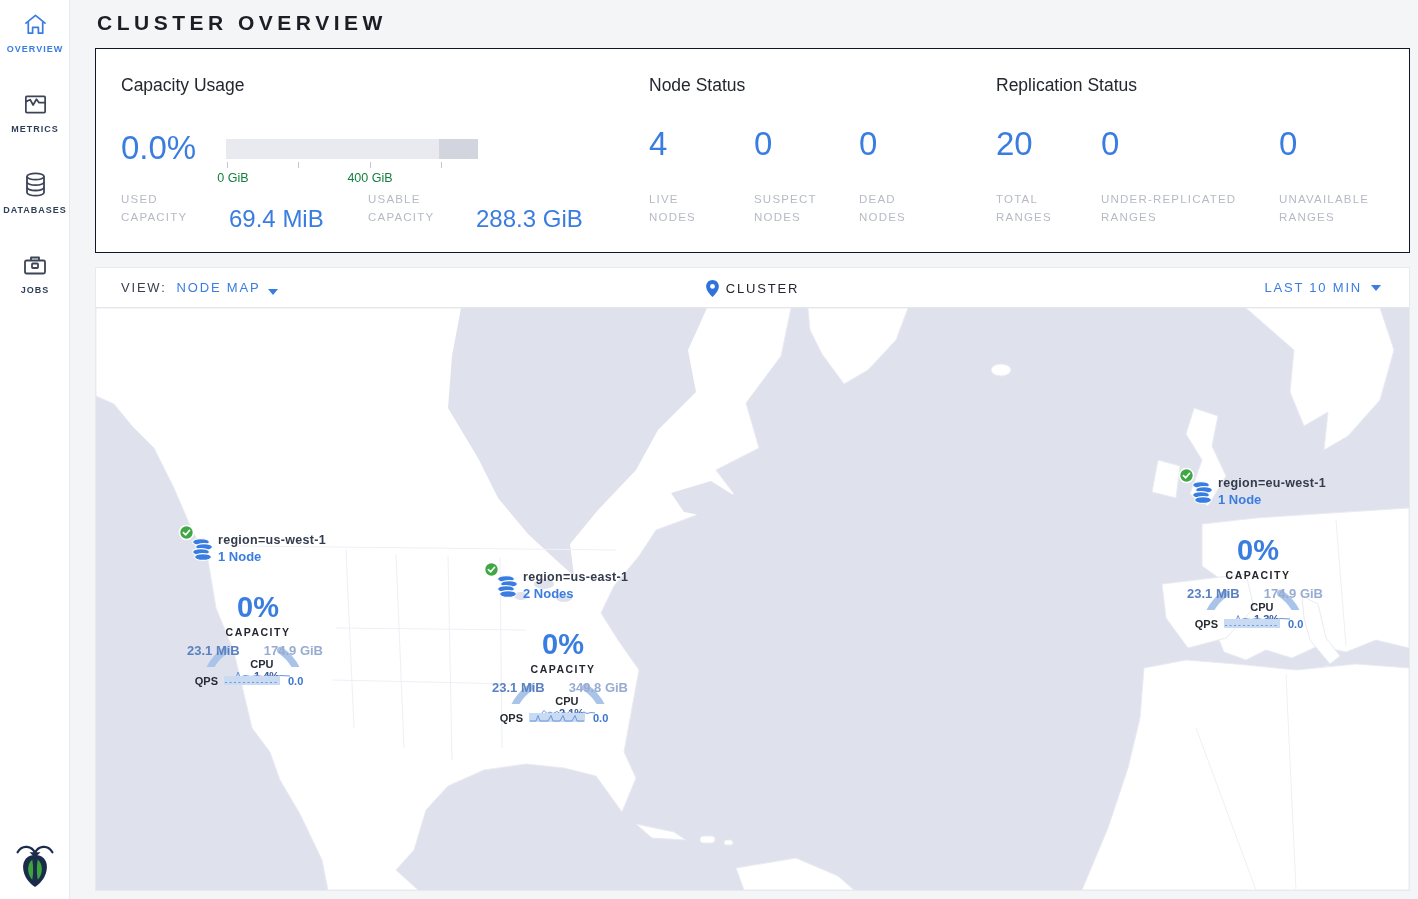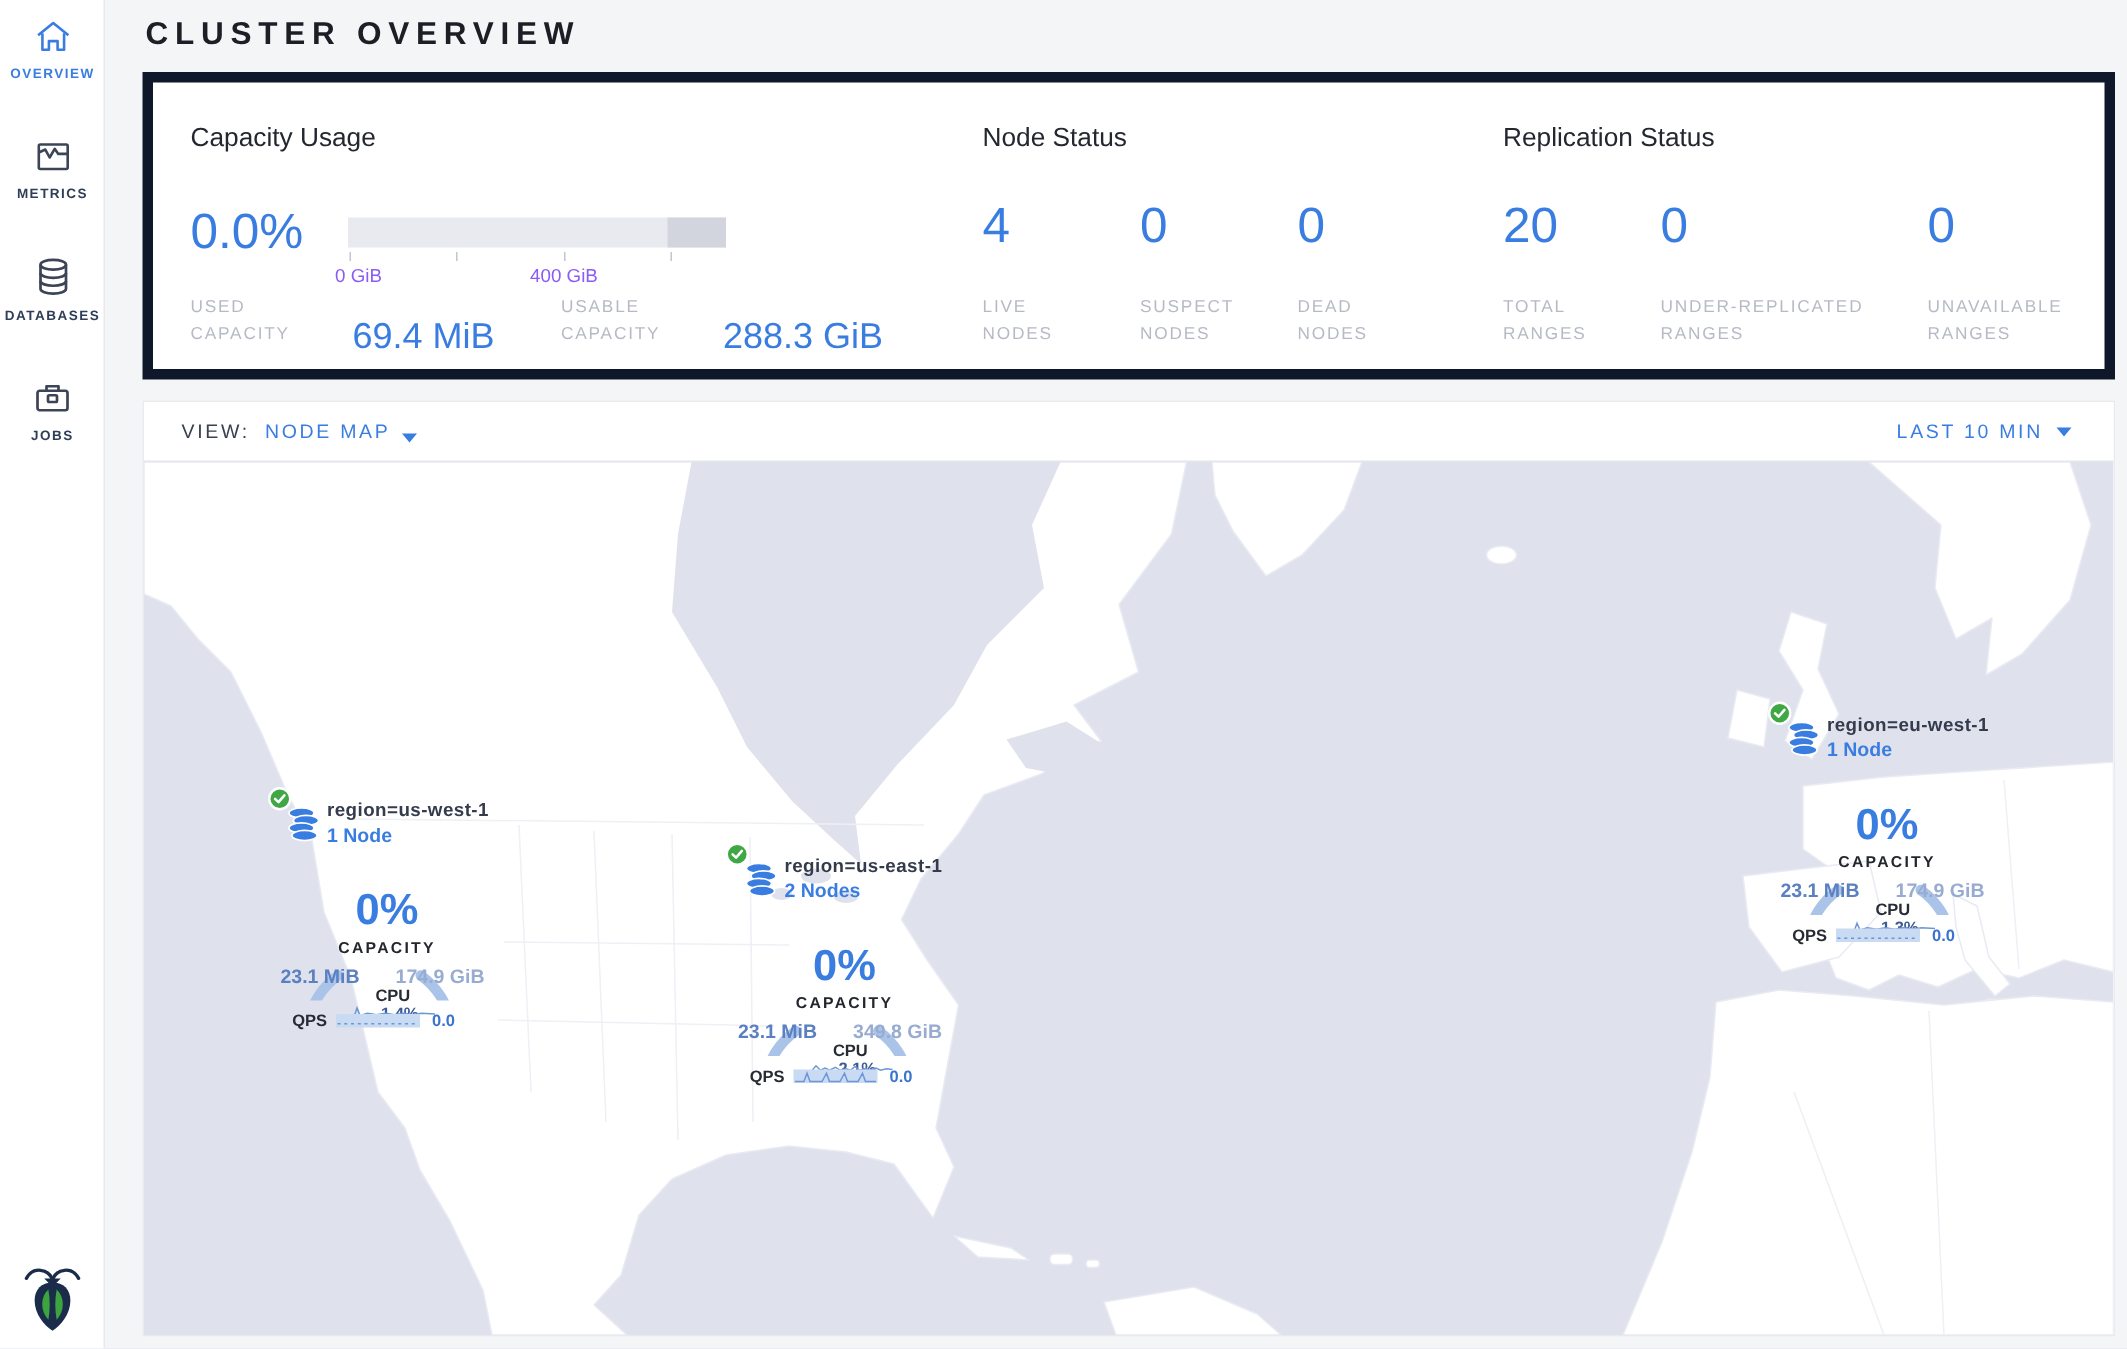--- a/index.html
+++ b/index.html
@@ -23,35 +23,35 @@
 
   
   .page-title {
     position:absolute; left:97px; top:11px;
     font-size:21px; font-weight:600; letter-spacing:4.5px; color:#1b1e25;
   }
 
   
   .summary-panel {
     position:absolute; left:95px; top:48px; width:1315px; height:205px;
-    background:#fff; border:7px solid #0f172a; z-index:10;
+    background:#fff; border:1px solid #0f172a; z-index:10;
   }
   .sec-title { position:absolute; font-size:17.5px; font-weight:500; color:#23272f; }
   .big-num { position:absolute; font-size:33px; color:#3a7de1; }
   .stat-label {
     position:absolute; font-size:11.5px; letter-spacing:1.2px; line-height:18px;
     color:#b6bac4; text-transform:uppercase; font-weight:500;
   }
   .stat-value { position:absolute; font-size:24px; color:#3a7de1; }
   .cap-bar { position:absolute; left:130px; top:90px; width:252px; height:20px; background:#e9eaef; }
   .cap-bar .cap-dark { position:absolute; right:0; top:0; height:20px; width:39px; background:#d2d5dd; }
   .cap-tick { position:absolute; top:113px; width:1px; height:6px; background:#c3c6cf; }
   .cap-tick-label {
     position:absolute; top:122px; transform:translateX(-50%);
-    font-size:12.5px; color:#8b5cf6;
+    font-size:12.5px; color:#15803d;
   }
 
   
   .map-panel {
     position:absolute; left:95px; top:267px; width:1315px; height:624px;
     background:#fff; border:1px solid #e9eaef; z-index:10;
   }
   .toolbar {
     position:relative; height:40px; border-bottom:1px solid #e4e6ea; background:#fff;
     font-size:13px; letter-spacing:1.8px;
@@ -180,20 +180,28 @@
 
 <div class="map-panel">
   <div class="toolbar">
     <div class="view-group">
       <span class="view-label">VIEW:</span>
       <span class="view-value">
         <span>NODE MAP</span>
         <span class="caret"></span>
       </span>
     </div>
+    <div class="crumb-group">
+      <span class="crumb-inner">
+        <svg width="13" height="17" viewBox="0 0 12 16">
+          <path d="M6 0 C2.7 0 0 2.7 0 6 c0 4.4 6 10 6 10 s6 -5.6 6 -10 C12 2.7 9.3 0 6 0 z M6 8.3 A2.3 2.3 0 1 1 6 3.7 a2.3 2.3 0 0 1 0 4.6 z" fill="#2f72dd"></path>
+        </svg>
+        <span>CLUSTER</span>
+      </span>
+    </div>
     <div class="time-group">
       <span>LAST 10 MIN</span>
       <span class="caret"></span>
     </div>
   </div>
 
   <div class="map-area">
     <svg class="worldmap" width="1313" height="582" viewBox="0 0 1313 582">
       <rect x="0" y="0" width="1313" height="582" fill="#dfe2ec"></rect>
       <g fill="#ffffff" stroke="#e9ebf3" stroke-width="1" stroke-linejoin="round">

